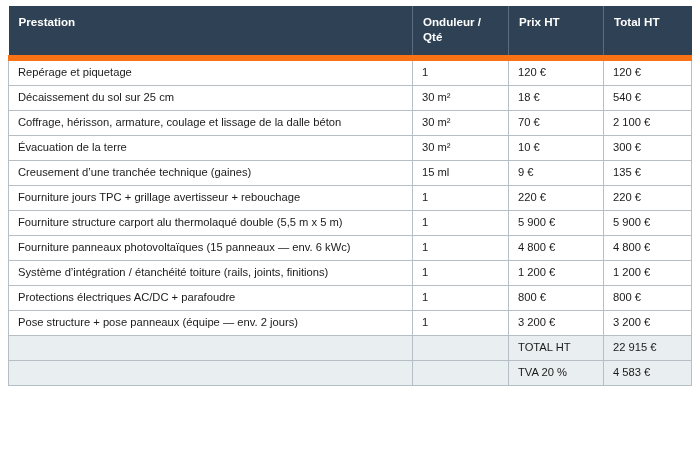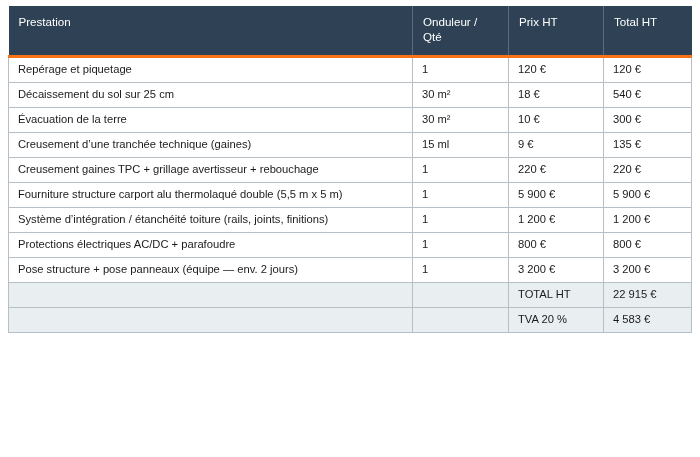--- a/index.html
+++ b/index.html
@@ -27,21 +27,21 @@
     font-size: 11.2px;
   }
   table.quote col.c-desc  { width: 404px; }
   table.quote col.c-qty   { width: 96px; }
   table.quote col.c-price { width: 95px; }
   table.quote col.c-total { width: 88px; }
 
   thead th {
     background: #2f4255;
     color: #ffffff;
-    font-weight: normal;
+    font-weight: bold;
     font-size: 11.6px;
     text-align: left;
     vertical-align: top;
     padding: 9px 10px 10px 10px;
     border-right: 1px solid #5b6c7d;
     line-height: 1.28;
     height: 22px;
   }
   thead th:last-child { border-right: 1px solid #2f4255; }
 
@@ -50,21 +50,21 @@
     border-top: none;
     padding: 5px 9px 5px 9px;
     height: 14px;
     line-height: 1.2;
     vertical-align: middle;
     background: #ffffff;
     white-space: nowrap;
     overflow: hidden;
     text-overflow: ellipsis;
   }
-  tbody tr:first-child td { border-top: 3px solid #f97316; }
+  tbody tr:first-child td { border-top: 6px solid #f97316; }
 
   tbody tr.totals td {
     background: #e9eef0;
   }
   tbody tr.totals td.lbl {
     font-weight: normal;
   }
 </style>
 </head>
 <body>
@@ -92,42 +92,54 @@
           <td>120 €</td>
           <td>120 €</td>
         </tr>
         <tr>
           <td>Décaissement du sol sur 25 cm</td>
           <td>30 m²</td>
           <td>18 €</td>
           <td>540 €</td>
         </tr>
         <tr>
+          <td>Coffrage, hérisson, armature, coulage et lissage de la dalle béton</td>
+          <td>30 m²</td>
+          <td>70 €</td>
+          <td>2 100 €</td>
+        </tr>
+        <tr>
           <td>Évacuation de la terre</td>
           <td>30 m²</td>
           <td>10 €</td>
           <td>300 €</td>
         </tr>
         <tr>
           <td>Creusement d’une tranchée technique (gaines)</td>
           <td>15 ml</td>
           <td>9 €</td>
           <td>135 €</td>
         </tr>
         <tr>
-          <td>Creusement gaines TPC + grillage avertisseur + rebouchage</td>
+          <td>Fourniture jours TPC + grillage avertisseur + rebouchage</td>
           <td>1</td>
           <td>220 €</td>
           <td>220 €</td>
         </tr>
         <tr>
           <td>Fourniture structure carport alu thermolaqué double (5,5 m x 5 m)</td>
           <td>1</td>
           <td>5 900 €</td>
           <td>5 900 €</td>
+        </tr>
+        <tr>
+          <td>Fourniture panneaux photovoltaïques (15 panneaux — env. 6 kWc)</td>
+          <td>1</td>
+          <td>4 800 €</td>
+          <td>4 800 €</td>
         </tr>
         <tr>
           <td>Système d’intégration / étanchéité toiture (rails, joints, finitions)</td>
           <td>1</td>
           <td>1 200 €</td>
           <td>1 200 €</td>
         </tr>
         <tr>
           <td>Protections électriques AC/DC + parafoudre</td>
           <td>1</td>

